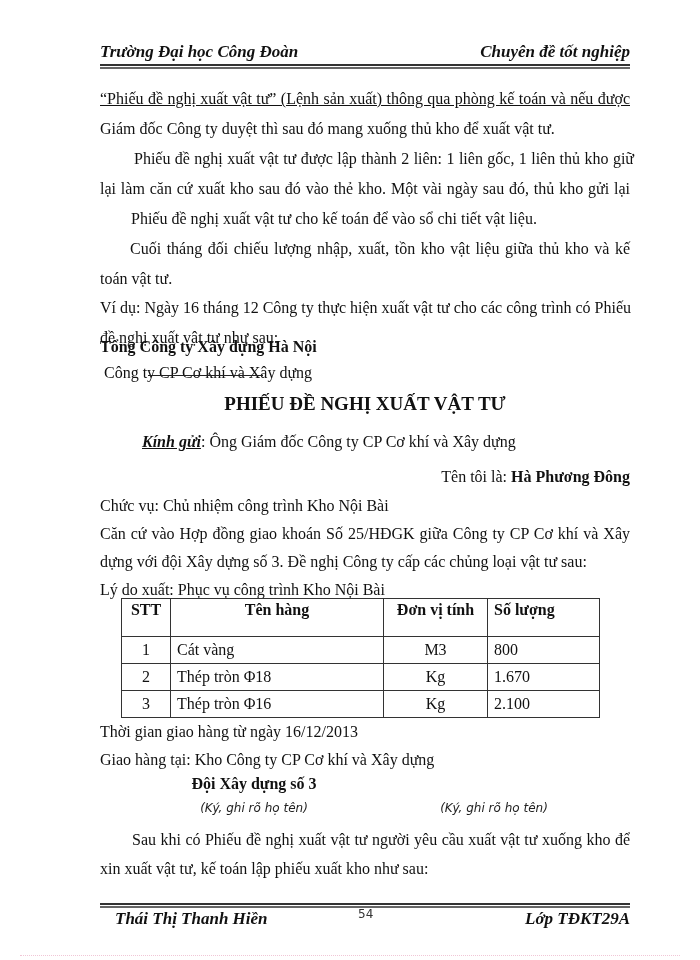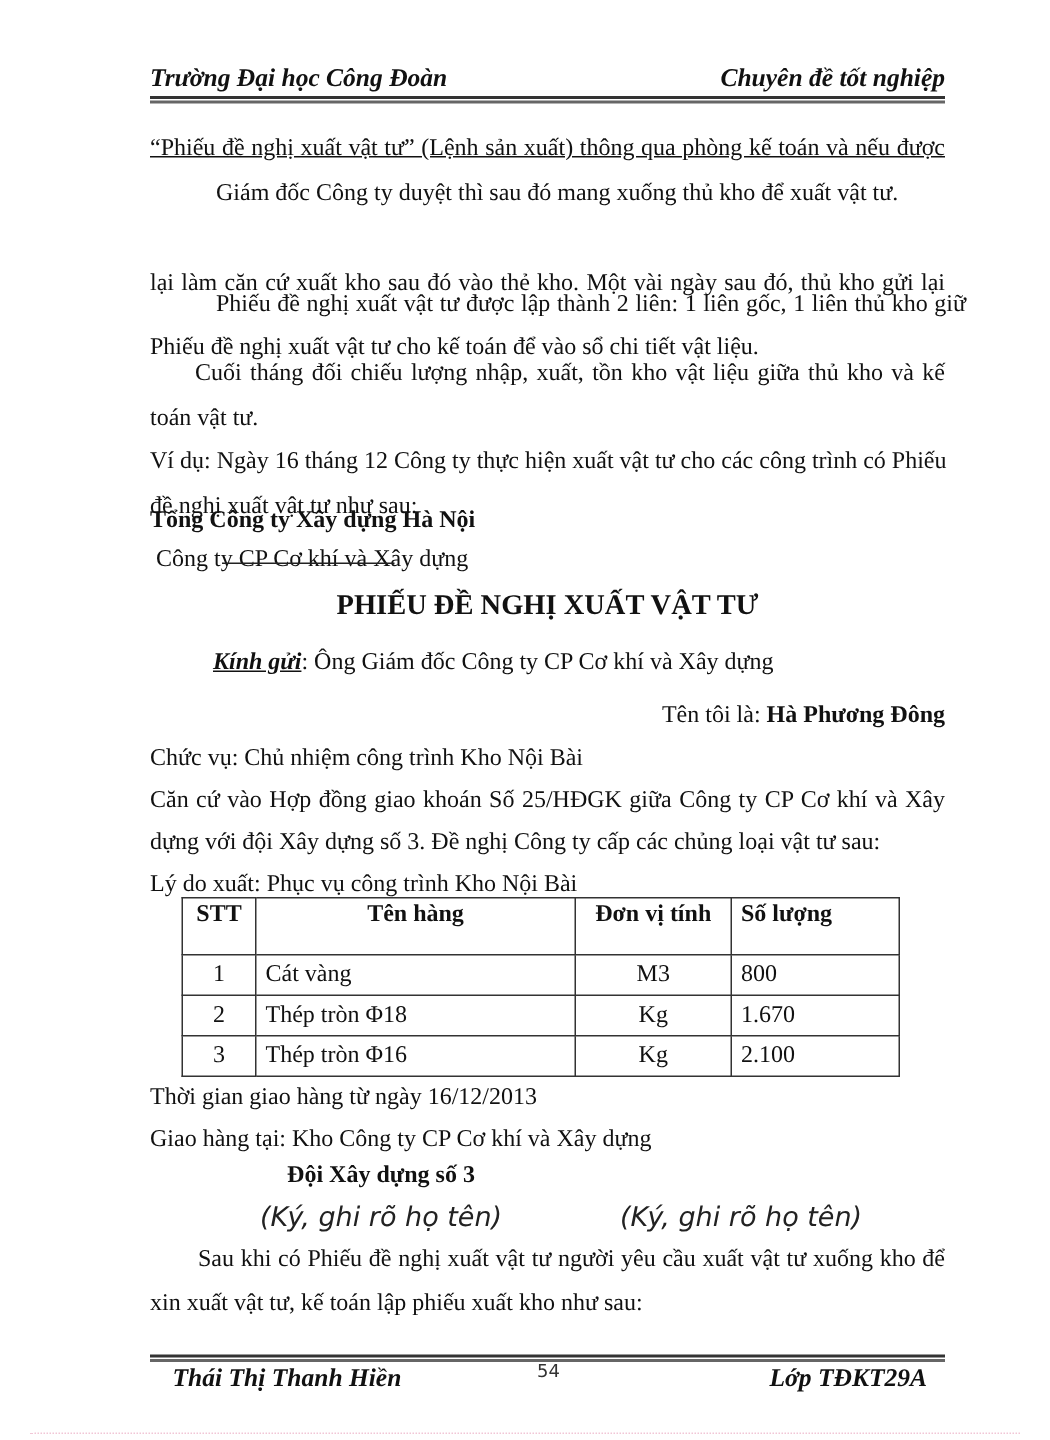--- a/index.html
+++ b/index.html
@@ -12,33 +12,33 @@
   .hdr .r { position: absolute; right: 0; top: 0; }
   .rule-top { position: absolute; left: 100px; width: 530px; top: 64px; height: 2px;
               background: #333; }
   .rule-top2 { position: absolute; left: 100px; width: 530px; top: 67px; height: 2px;
                background: #666; }
   .rule-bot { position: absolute; left: 100px; width: 530px; top: 903px; height: 2px; background: #333; }
   .rule-bot2 { position: absolute; left: 100px; width: 530px; top: 906px; height: 2px; background: #666; }
   .ftr { position: absolute; left: 100px; width: 530px; top: 909px; height: 22px; }
   .ftr .l { position: absolute; left: 15px; top: 0; font-style: italic; font-weight: bold; font-size: 17px; }
   .ftr .c { position: absolute; left: 258px; top: -2px; font-family: "DejaVu Sans", sans-serif; font-size: 12px; color: #333; }
-  .ftr .r { position: absolute; right: 12px; top: 0; font-style: italic; font-weight: bold; font-size: 17px; text-align: center; }
+  .ftr .r { position: absolute; right: 0; top: 0; font-style: italic; font-weight: bold; font-size: 17px; text-align: center; }
   .dotline { position: absolute; left: 20px; width: 660px; top: 955px; border-top: 1px dotted #f1c6d6; }
 
   .line { position: absolute; left: 100px; width: 530px; font-size: 16px; line-height: 20px;
           white-space: nowrap; }
   .just { text-align: justify; text-align-last: justify; }
   .b { font-weight: bold; }
   .u { text-decoration: underline; }
   .i { font-style: italic; }
   .title { position: absolute; left: 100px; width: 530px; top: 368px; text-align: center;
            font-weight: bold; font-size: 19px; }
   .sig { position: absolute; font-size: 16px; text-align: center; width: 240px; }
-  .sig-note { position: absolute; font-size: 18px; font-style: italic; text-align: center; width: 240px;
+  .sig-note { position: absolute; font-size: 12px; font-style: italic; text-align: center; width: 240px;
               font-family: "DejaVu Sans", sans-serif; color: #222; }
   .underline-seg { position: absolute; left: 148px; top: 375px; width: 115px; border-top: 1px solid #222; }
 
   table.items { position: absolute; left: 121px; top: 598px; width: 479px; border-collapse: collapse;
                 font-size: 16px; }
   table.items td, table.items th { border: 1px solid #333; padding: 0 6px; height: 26px; }
   table.items th { font-weight: bold; height: 35px; vertical-align: top; padding-top: 2px; }
   .c-stt { width: 36px; text-align: center; }
   .c-name { width: 200px; text-align: left; }
   .c-unit { width: 91px; text-align: center; }
@@ -50,24 +50,24 @@
 <div class="page">
 
   <div class="hdr">
     <span class="l">Trường Đại học Công Đoàn</span>
     <span class="r">Chuyên đề tốt nghiệp</span>
   </div>
   <div class="rule-top"></div>
   <div class="rule-top2"></div>
 
   <div class="line just" style="top:89px;text-decoration:underline;">“Phiếu đề nghị xuất vật tư” (Lệnh sản xuất) thông qua phòng kế toán và nếu được</div>
-  <div class="line" style="top:119px;margin-left:44px;">Giám đốc Công ty duyệt thì sau đó mang xuống thủ kho để xuất vật tư.</div>
-  <div class="line just" style="top:149px; left:144px; width:500px;margin-top:44px;">Phiếu đề nghị xuất vật tư được lập thành 2 liên: 1 liên gốc, 1 liên thủ kho giữ</div>
+  <div class="line" style="top:119px;">Giám đốc Công ty duyệt thì sau đó mang xuống thủ kho để xuất vật tư.</div>
+  <div class="line just" style="top:149px; left:134px; width:500px;">Phiếu đề nghị xuất vật tư được lập thành 2 liên: 1 liên gốc, 1 liên thủ kho giữ</div>
   <div class="line just" style="top:179px;">lại làm căn cứ xuất kho sau đó vào thẻ kho. Một vài ngày sau đó, thủ kho gửi lại</div>
-  <div class="line" style="top:222px;">Phiếu đề nghị xuất vật tư cho kế toán để vào sổ chi tiết vật liệu.</div>
+  <div class="line" style="top:209px;margin-left:31px;">Phiếu đề nghị xuất vật tư cho kế toán để vào sổ chi tiết vật liệu.</div>
   <div class="line just" style="top:239px; left:130px; width:500px;">Cuối tháng đối chiếu lượng nhập, xuất, tồn kho vật liệu giữa thủ kho và kế</div>
   <div class="line" style="top:269px;">toán vật tư.</div>
   <div class="line just" style="top:298px;">Ví dụ: Ngày 16 tháng 12 Công ty thực hiện xuất vật tư cho các công trình có Phiếu</div>
   <div class="line" style="top:328px;">đề nghị xuất vật tư như sau:</div>
 
   <div class="line" style="top:363px; left:104px;">Công ty CP Cơ khí và Xây dựng</div>
   <div class="line b" style="top:336px; top:337px;"><span style="position:relative; top:0;">Tổng Công ty Xây dựng Hà Nội</span></div>
   <div class="underline-seg"></div>
 
   <div class="title" style="top:393px;">PHIẾU ĐỀ NGHỊ XUẤT VẬT TƯ</div>

